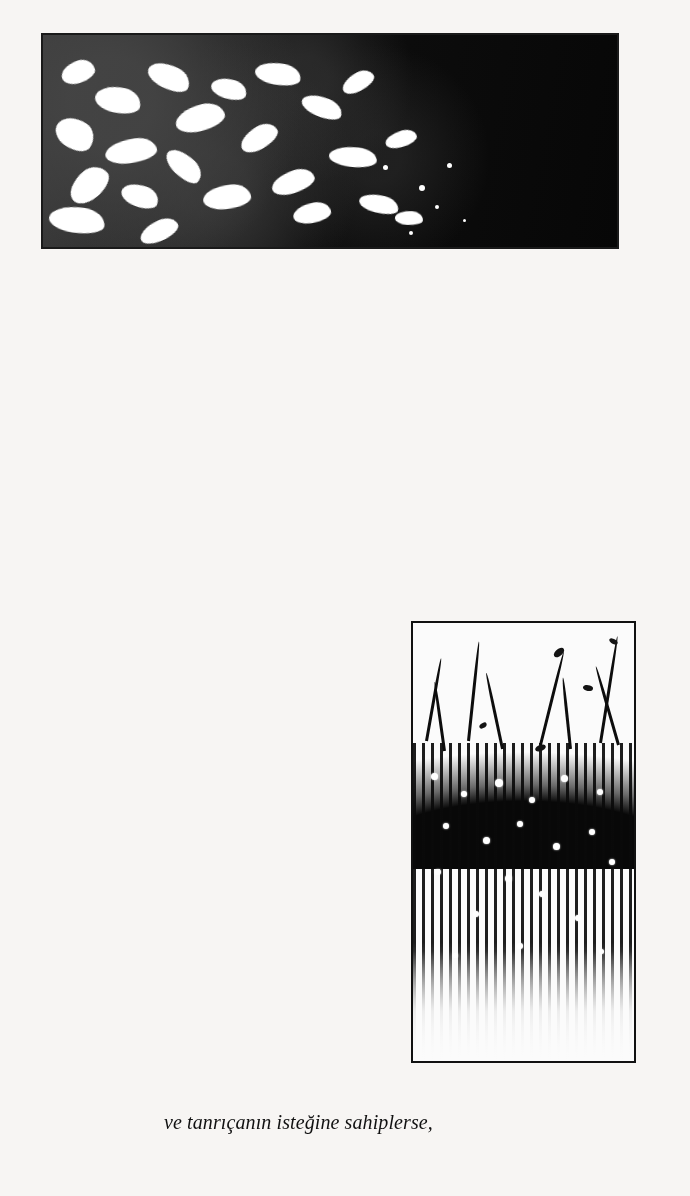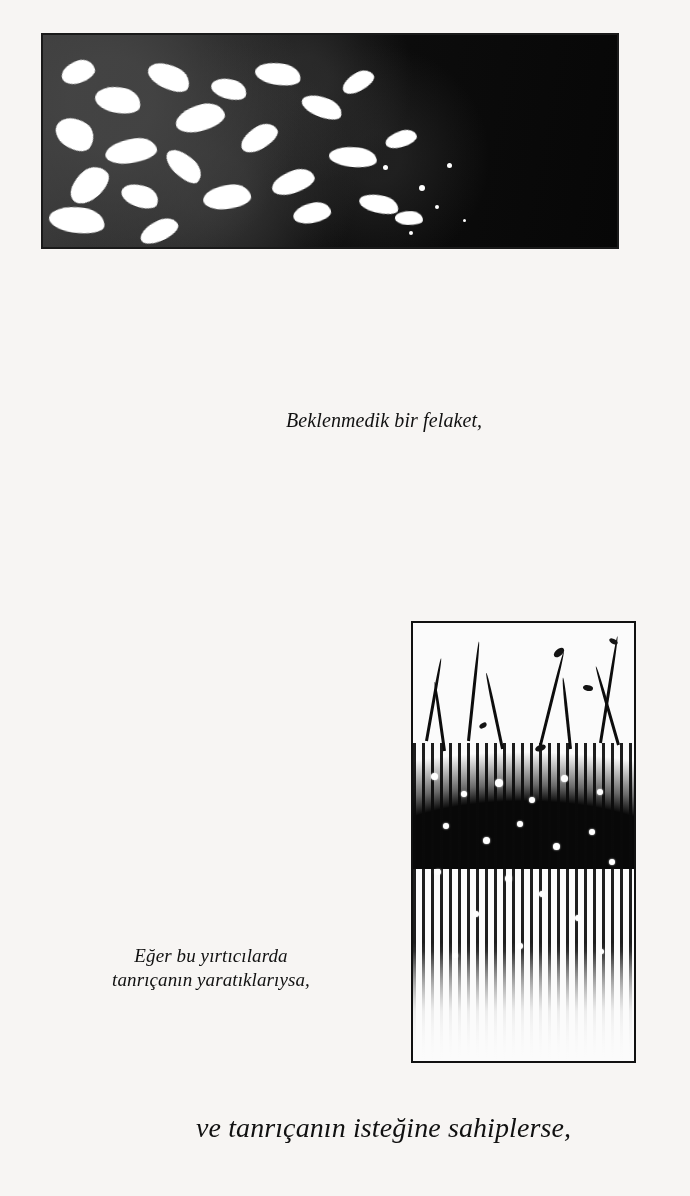--- a/index.html
+++ b/index.html
@@ -136,23 +136,23 @@
     font-size: 20px;
   }
   .n3 {
     left: 81px;
     top: 944px;
     font-size: 19px;
     text-align: center;
     width: 260px;
   }
   .n4 {
-    left: 196px;
+    left: 164px;
     top: 1110px;
-    font-size: 28px;
+    font-size: 20px;
   }
 </style>
 </head>
 <body>
 
 <div class="page">
 
   <div class="panel-one">
     <div class="dark-wash"></div>
 
@@ -181,21 +181,20 @@
     <div class="petal" style="left:352px; top:176px; width:28px; height:14px; transform:rotate(4deg);"></div>
 
     <div class="spec" style="left:376px; top:150px; width:6px; height:6px;"></div>
     <div class="spec" style="left:392px; top:170px; width:4px; height:4px;"></div>
     <div class="spec" style="left:404px; top:128px; width:5px; height:5px;"></div>
     <div class="spec" style="left:420px; top:184px; width:3px; height:3px;"></div>
     <div class="spec" style="left:366px; top:196px; width:4px; height:4px;"></div>
     <div class="spec" style="left:340px; top:130px; width:5px; height:5px;"></div>
   </div>
 
-  <div class="narration n1">Beklenmedik bir felaket,</div>
 
 
   <div class="panel-two">
     <div class="grass-crown"></div>
     <div class="grass-mass"></div>
 
     <div class="blade" style="left:12px;  top:34px;  width:3px; height:84px; transform:rotate(10deg);"></div>
     <div class="blade" style="left:30px;  top:58px;  width:3px; height:70px; transform:rotate(-8deg);"></div>
     <div class="blade" style="left:54px;  top:18px;  width:3px; height:100px; transform:rotate(6deg);"></div>
     <div class="blade" style="left:88px;  top:48px;  width:3px; height:78px; transform:rotate(-12deg);"></div>
@@ -227,18 +226,16 @@
     <div class="dot" style="left:126px; top:268px; width:6px; height:6px;"></div>
     <div class="dot" style="left:60px;  top:288px; width:6px; height:6px;"></div>
     <div class="dot" style="left:162px; top:292px; width:6px; height:6px;"></div>
     <div class="dot" style="left:104px; top:320px; width:6px; height:6px;"></div>
     <div class="dot" style="left:40px;  top:330px; width:5px; height:5px;"></div>
     <div class="dot" style="left:186px; top:326px; width:5px; height:5px;"></div>
 
     <div class="bottom-fade"></div>
   </div>
 
-  <div class="narration n3">Eğer bu yırtıcılarda
-tanrıçanın yaratıklarıysa,</div>
 
   <div class="narration n4">ve tanrıçanın isteğine sahiplerse,</div>
 
 </div>
 
 </body></html>

